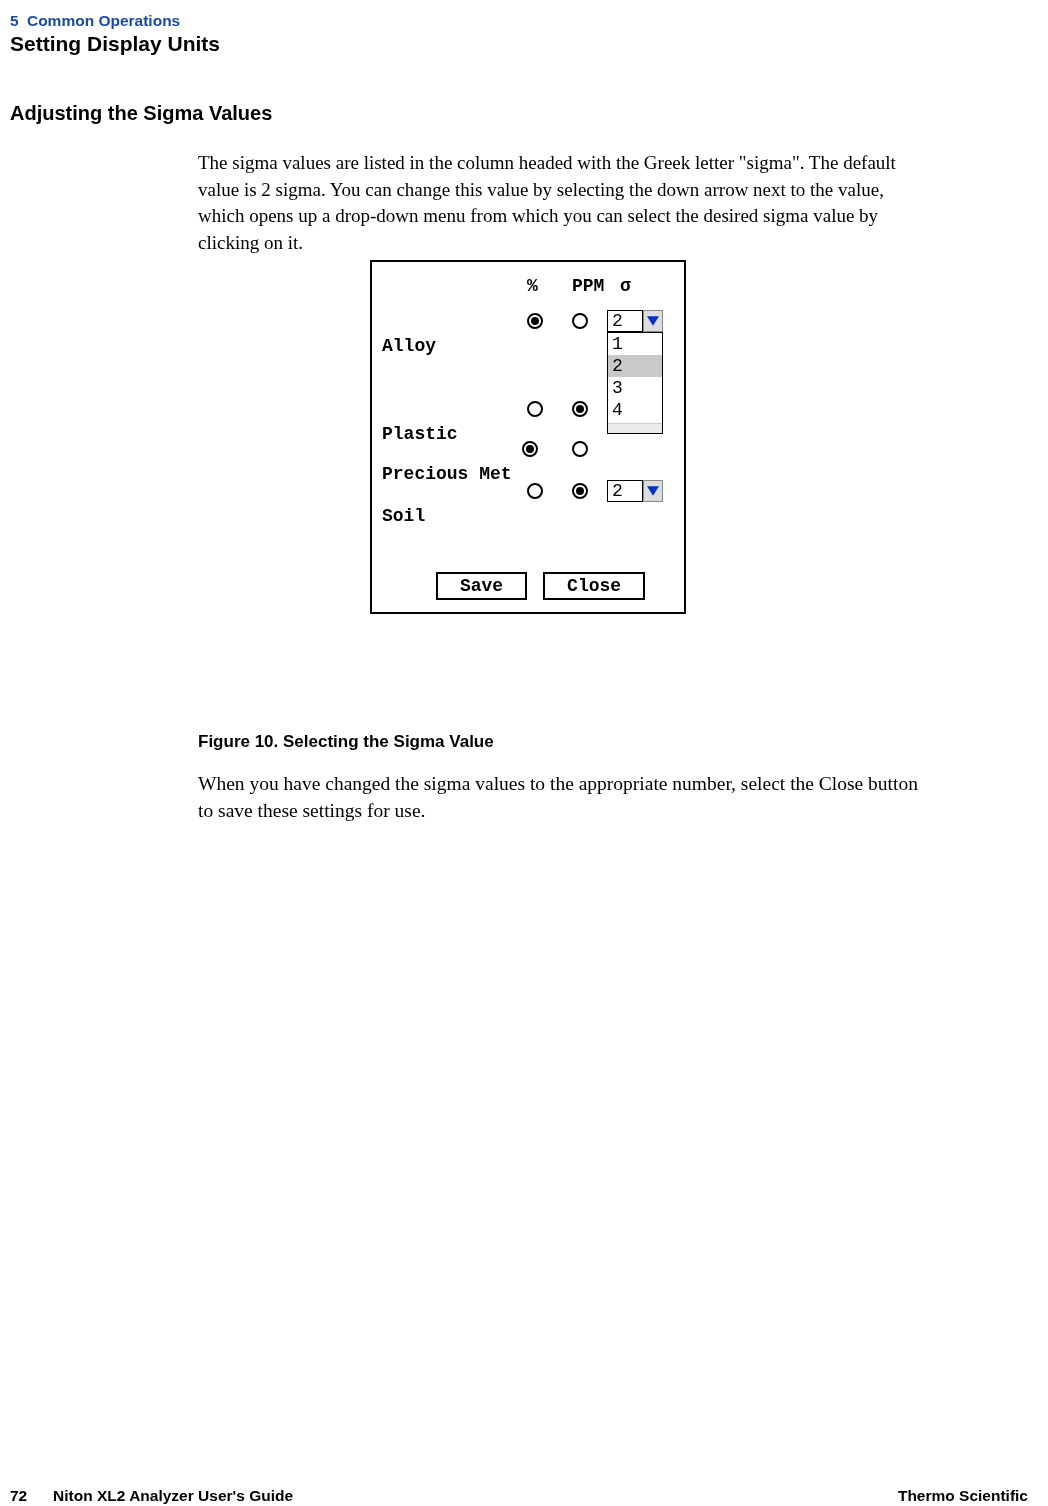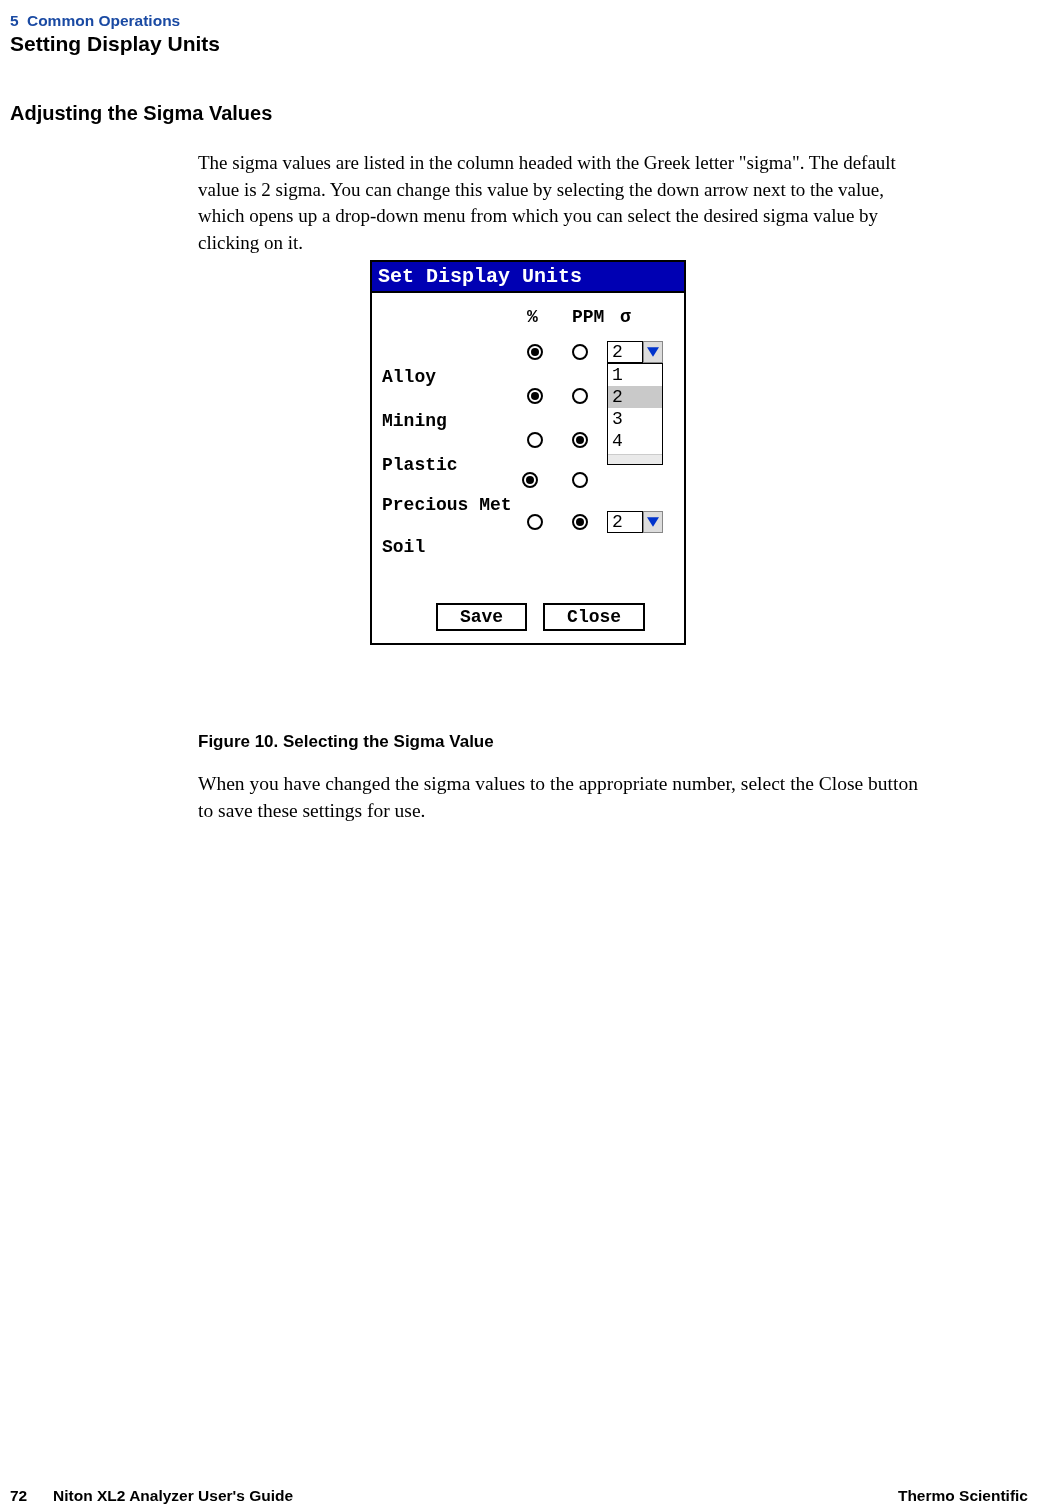--- a/index.html
+++ b/index.html
@@ -212,21 +212,20 @@
   <span class="header-ch-title">Common Operations</span>
 </div>
 <div class="header-sub">Setting Display Units</div>
 
 <div class="section-heading">Adjusting the Sigma Values</div>
 
 <div class="body-text">The sigma values are listed in the column headed with the Greek letter "sigma". The default value is 2 sigma. You can change this value by selecting the down arrow next to the value, which opens up a drop-down menu from which you can select the desired sigma value by clicking on it.</div>
 
 <div class="figure-wrap">
   <div class="win">
-    <div class="titlebar">Set Display Units</div>
     <div class="win-body">
       <span class="colhead pc">%</span>
       <span class="colhead ppm">PPM</span>
       <span class="colhead sig">σ</span>
 
       <div class="rowline r1">
         <span class="rowlabel">Alloy</span>
         <span class="radio pc sel"></span>
         <span class="radio ppm"></span>
         <span class="sigmabox">2</span>
@@ -237,25 +236,20 @@
         </span>
         <div class="droplist">
           <div class="opt">1</div>
           <div class="opt highlight">2</div>
           <div class="opt">3</div>
           <div class="opt">4</div>
           <div class="scrollbit"></div>
         </div>
       </div>
 
-      <div class="rowline r2">
-        <span class="rowlabel">Mining</span>
-        <span class="radio pc sel"></span>
-        <span class="radio ppm"></span>
-      </div>
 
       <div class="rowline r3">
         <span class="rowlabel">Plastic</span>
         <span class="radio pc"></span>
         <span class="radio ppm sel"></span>
       </div>
 
       <div class="rowline r4">
         <span class="rowlabel">Precious Met</span>
         <span class="radio pc sel" style="left:140px"></span>

